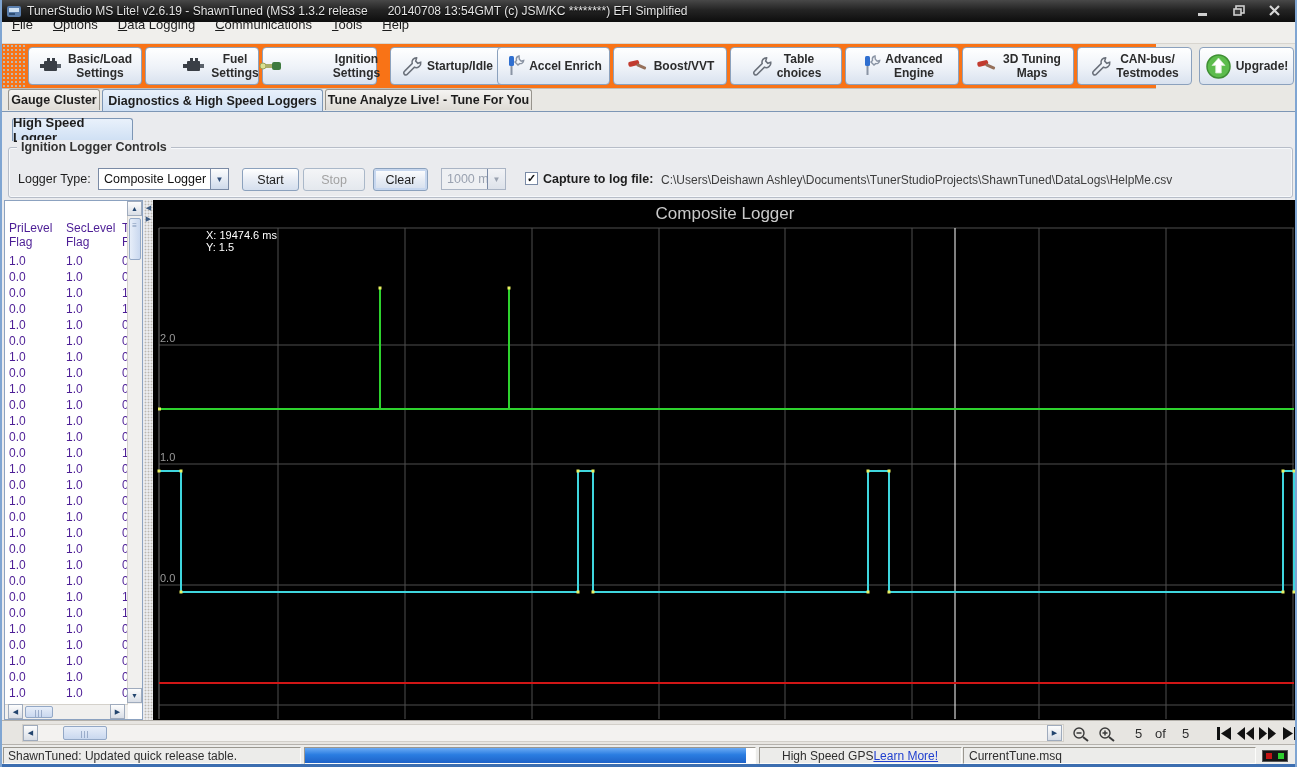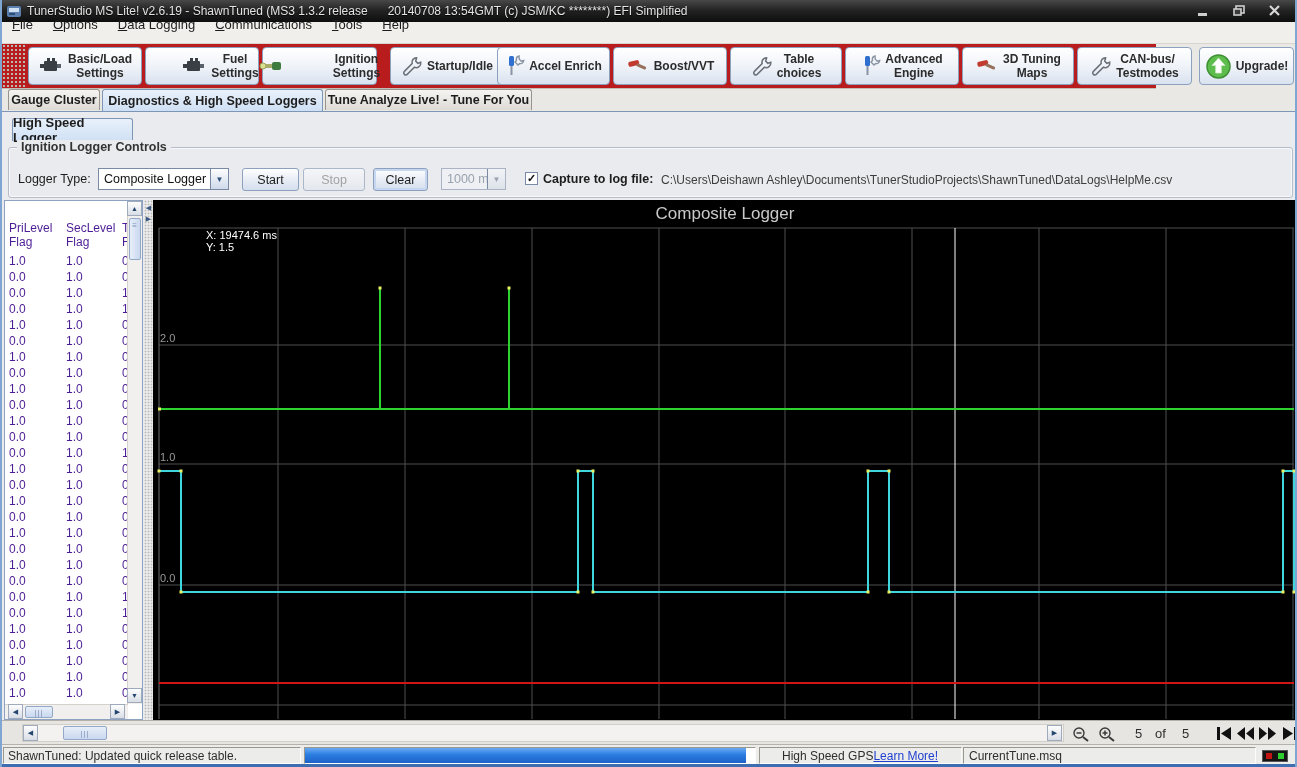--- a/index.html
+++ b/index.html
@@ -16,21 +16,21 @@
   .winbtns { position:absolute; right:8px; top:2px; display:flex; gap:8px; }
   .wbtn { width:28px; height:17px; display:flex; align-items:center; justify-content:center; }
 
   
   .menubar { position:absolute; left:0; top:22px; width:1293px; height:22px; background:#f0efec;
     border-bottom:1px solid #d8d5cf; display:flex; align-items:center; }
   .menu-item { font-size:13px; color:#1c1c1c; padding:2px 10px 18px 10px; cursor:default; }
   .menu-item u { text-decoration:underline; }
 
   
-  .toolbar { position:absolute; left:0; top:44px; width:1154px; height:45px; background:#b91c1c;
+  .toolbar { position:absolute; left:0; top:44px; width:1154px; height:45px; background:#f97316;
     border-bottom:1px solid #c2beb6; }
   .tb-handle { position:absolute; left:0; top:0; width:24px; height:44px;
     background-image:radial-gradient(#bcb8b1 1px, transparent 1.3px); background-size:4px 4px; }
   .tb-btn { position:absolute; top:3px; height:38px; border:1px solid #8ba1bd; border-radius:4px;
     background:linear-gradient(#ffffff,#eef2f8 55%,#d9e2ef); display:flex; align-items:center;
     justify-content:center; gap:4px; padding:0 4px; }
   .tb-label { font-size:12px; font-weight:bold; color:#2c2c2c; text-align:center; line-height:14px; }
   .tb-icon { display:flex; align-items:center; }
 
   

